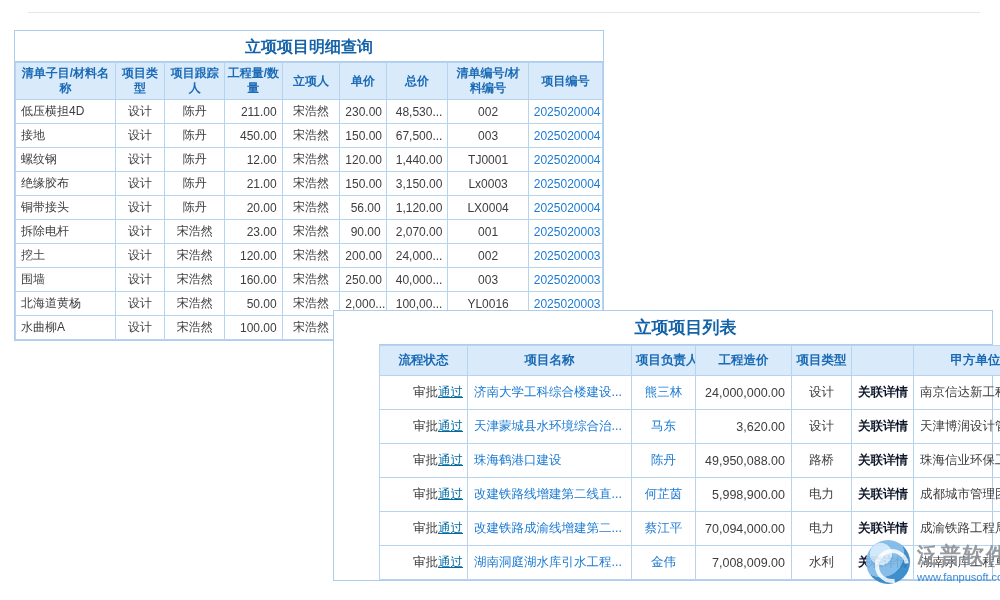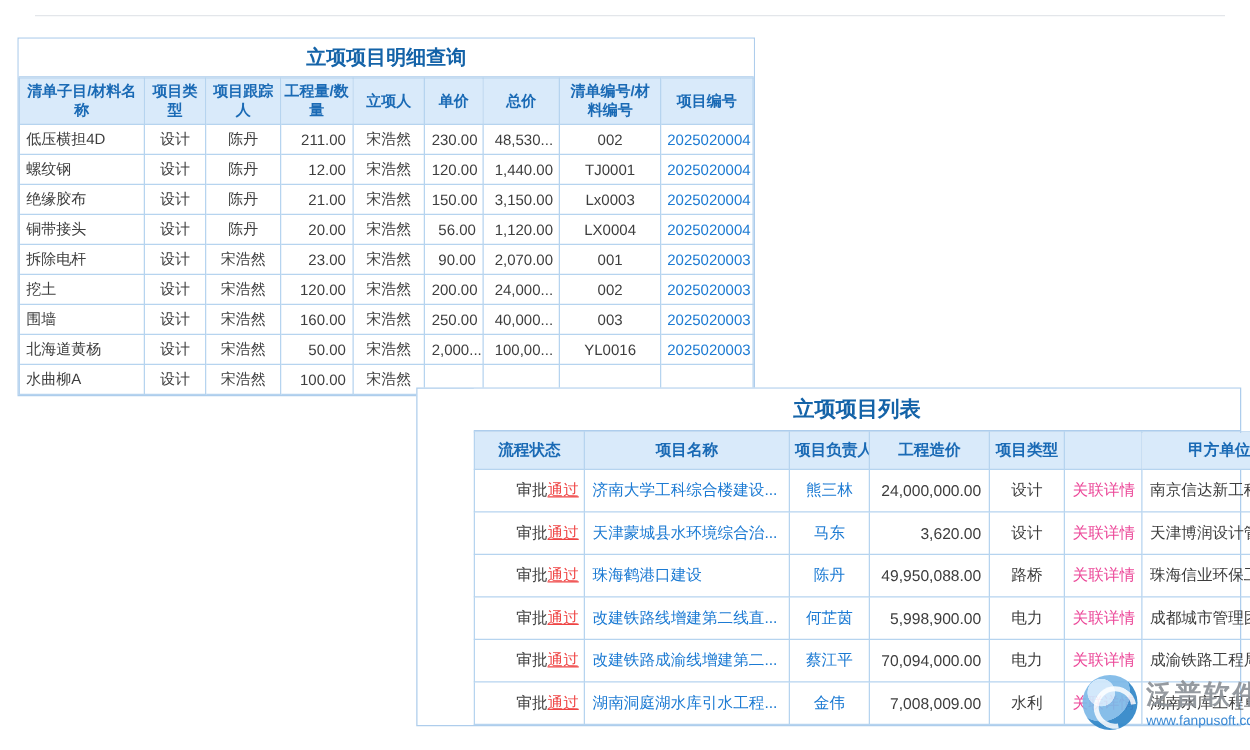--- a/index.html
+++ b/index.html
@@ -25,22 +25,22 @@
 
   .panel-detail th { font-size:12px; padding:3px 2px; height:36px; white-space:normal; line-height:1.25; }
   .panel-detail td { font-size:12px; color:#3d3d3d; height:24px; padding:2px 5px; }
   .panel-list th { font-size:12.5px; height:30px; padding:2px 4px;margin-top:45px; }
   .panel-list td { font-size:12.5px; color:#3d3d3d; height:34px; padding:2px 6px; }
 
   .c-l { text-align:left; } .c-c { text-align:center; } .c-r { text-align:right; }
 
   a { text-decoration:none; cursor:pointer; }
   .lnk-blue  { color:#1b7ad3;text-align:center; }
-  .lnk-green { color:#ef4444; text-decoration:underline;margin-top:36px; }
-  .lnk-red   { color:#ec4899; }
+  .lnk-green { color:#0369a1; text-decoration:underline;margin-top:36px; }
+  .lnk-red   { color:#0f172a;font-weight:bold; }
   .status-prefix { color:#404040;margin-left:27px; }
 
   .watermark { position:absolute; left:866px; top:540px; z-index:5;
     display:flex; align-items:center; gap:7px; opacity:0.92; }
   .wm-logo { width:44px; height:44px; border-radius:50%;
     background:radial-gradient(circle at 34% 32%, #cfe7fb 0 26%, #7db9e8 27% 55%, #2f86c8 56% 100%);
     position:relative; flex:0 0 auto; }
   .wm-logo::after { content:""; position:absolute; left:9px; top:9px; width:26px; height:26px;
     border-radius:50%; border:4px solid rgba(255,255,255,.85); border-right-color:transparent;
     transform:rotate(35deg); }
@@ -87,20 +87,31 @@
             <td class="c-c">设计</td>
             <td class="c-c">陈丹</td>
             <td class="c-r">211.00</td>
             <td class="c-c">宋浩然</td>
             <td class="c-r">230.00</td>
             <td class="c-r">48,530...</td>
             <td class="c-c">002</td>
             <td class="c-c"><a class="lnk-blue">2025020004</a></td>
           </tr>
           <tr>
+            <td class="c-l">接地</td>
+            <td class="c-c">设计</td>
+            <td class="c-c">陈丹</td>
+            <td class="c-r">450.00</td>
+            <td class="c-c">宋浩然</td>
+            <td class="c-r">150.00</td>
+            <td class="c-r">67,500...</td>
+            <td class="c-c">003</td>
+            <td class="c-c"><a class="lnk-blue">2025020004</a></td>
+          </tr>
+          <tr>
             <td class="c-l">螺纹钢</td>
             <td class="c-c">设计</td>
             <td class="c-c">陈丹</td>
             <td class="c-r">12.00</td>
             <td class="c-c">宋浩然</td>
             <td class="c-r">120.00</td>
             <td class="c-r">1,440.00</td>
             <td class="c-c">TJ0001</td>
             <td class="c-c"><a class="lnk-blue">2025020004</a></td>
           </tr>

